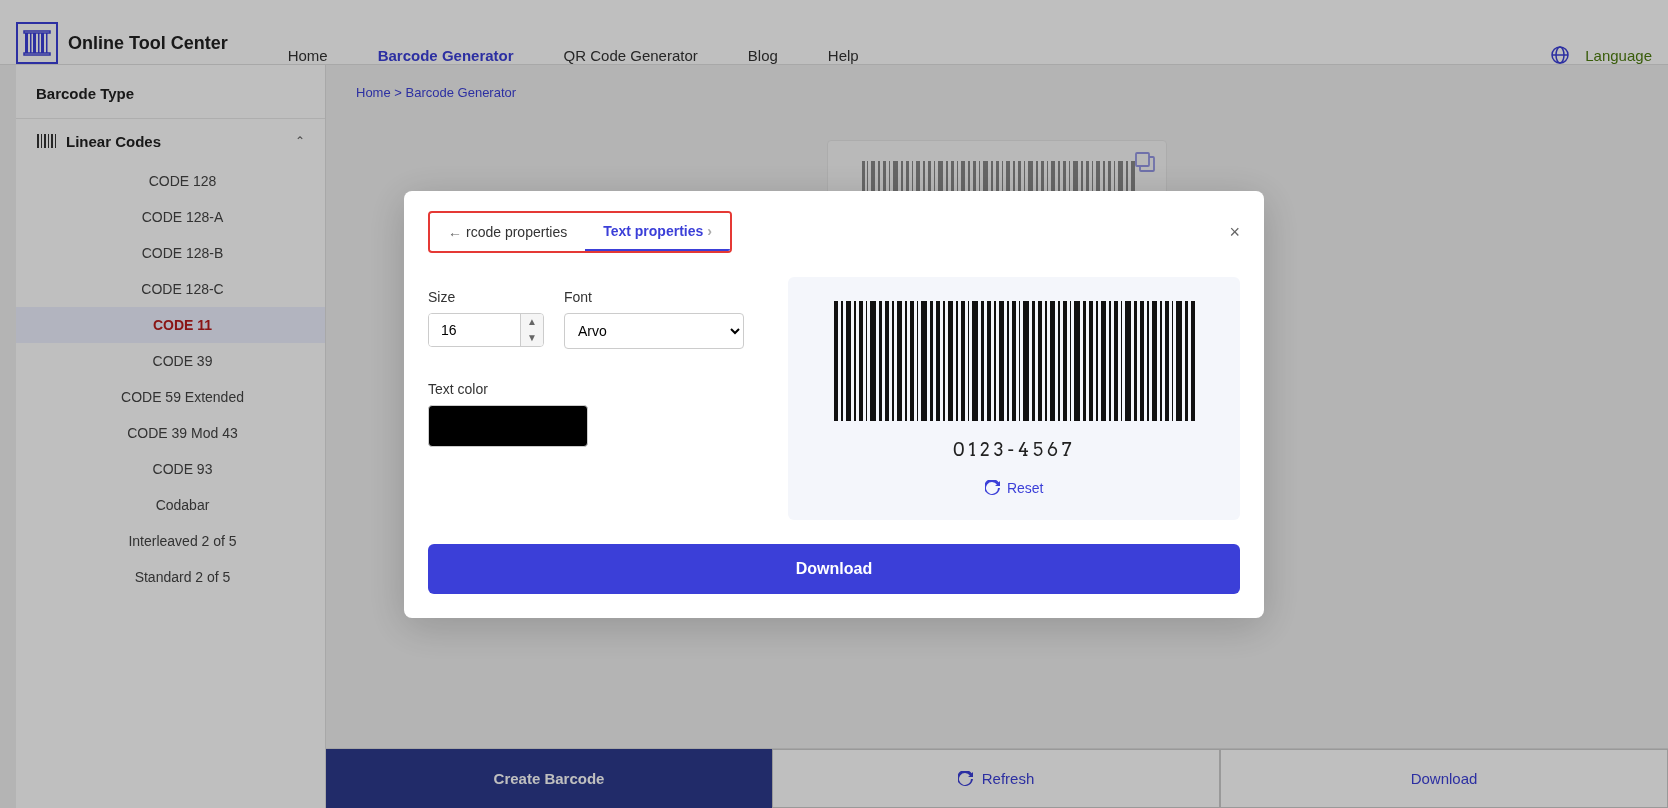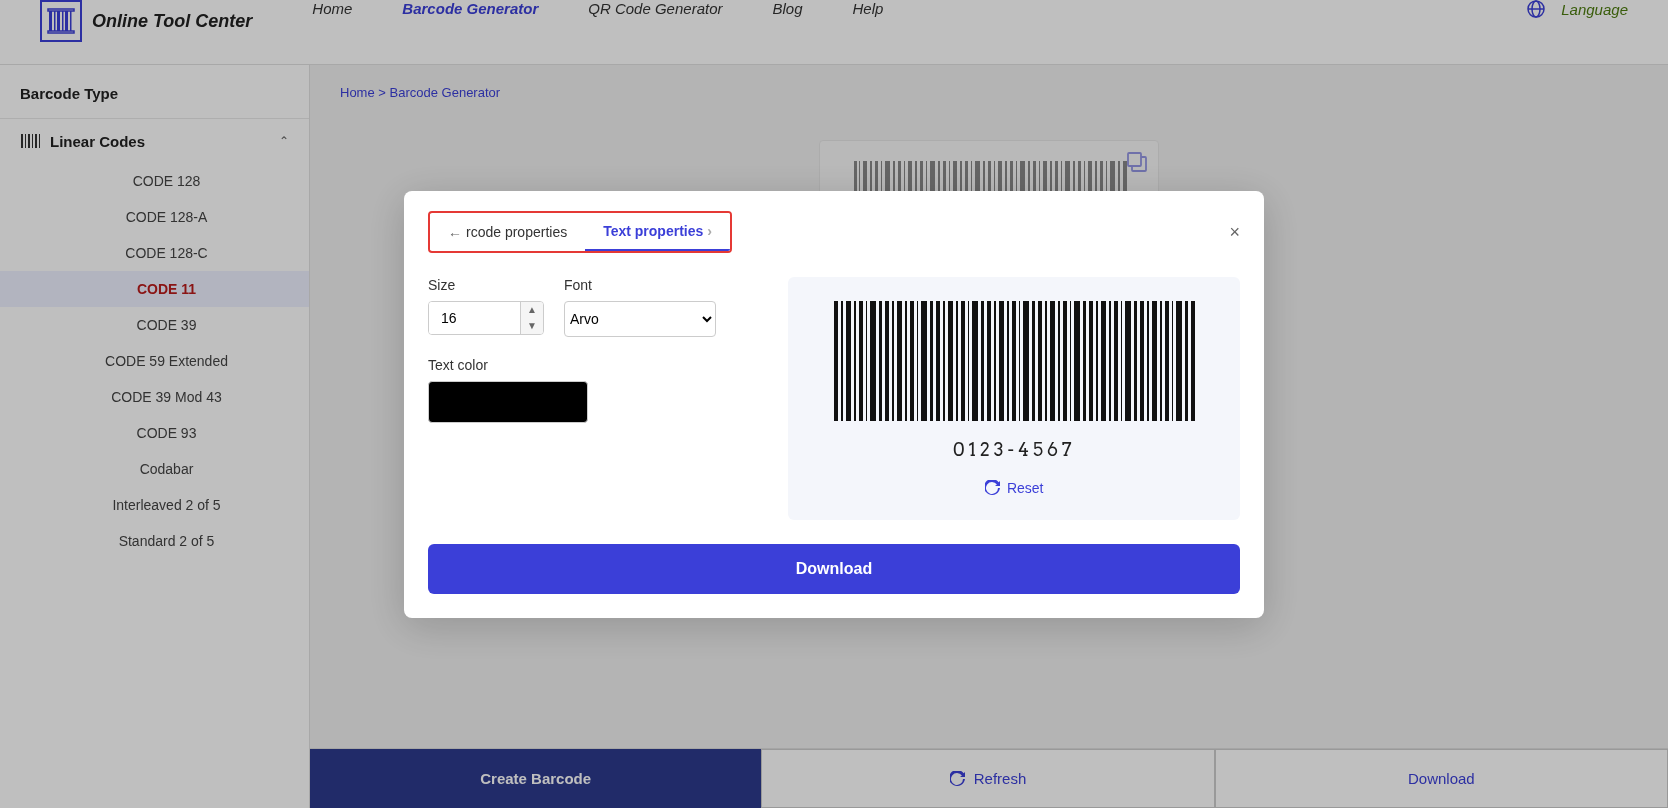--- a/index.html
+++ b/index.html
@@ -3,26 +3,25 @@
   <meta charset="utf-8">
   <style>
     * { box-sizing: border-box; margin: 0; padding: 0; }
     body { font-family: 'Segoe UI', Arial, sans-serif; background: #f0f0f0; min-height: 808px; width: 1668px; overflow: hidden; position: relative; }
 
     
     .header {
       background: #fff;
       height: 65px;
       display: flex;
-      align-items: flex-start;
-      padding: 0 40px;
+      align-items: flex-end;
+      padding: 0 16px;
       border-bottom: 1px solid #e0e0e0;
       position: relative;
       z-index: 1;
-      font-style: italic;
     }
     .logo-area {
       display: flex;
       align-items: center;
       gap: 10px;
       margin-right: 60px;
     }
     .logo-icon {
       width: 42px;
       height: 42px;
@@ -60,20 +59,21 @@
       gap: 16px;
       color: #4d7c0f;
       font-size: 15px;
       cursor: pointer;
     }
 
     
     .main-layout {
       display: flex;
       height: calc(808px - 65px);
+      margin-left: 16px;
     }
 
     
     .sidebar {
       width: 310px;
       background: #fff;
       border-right: 1px solid #e0e0e0;
       padding: 20px 0;
       overflow-y: auto;
       flex-shrink: 0;
@@ -267,20 +267,21 @@
       background: #f4f6fb;
       border-radius: 6px;
       display: flex;
       flex-direction: column;
       align-items: center;
       justify-content: center;
       padding: 24px;
     }
     .form-group {
       margin-bottom: 20px;
+      margin-top: 12px;
     }
     .form-label {
       font-size: 14px;
       color: #333;
       margin-bottom: 8px;
       display: block;
     }
     .input-with-arrows {
       display: flex;
       align-items: stretch;
@@ -306,22 +307,22 @@
       flex: 1;
       background: #f5f5f5;
       border: none;
       cursor: pointer;
       font-size: 10px;
       padding: 0 6px;
       color: #666;
       line-height: 1;
     }
     .select-font {
-      width: 152px;
-      padding: 8px 1px;
+      width: 180px;
+      padding: 8px 9px;
       border: 1px solid #ccc;
       border-radius: 4px;
       font-size: 14px;
       background: #fff;
       cursor: pointer;
     }
     .form-row {
       display: flex;
       gap: 20px;
     }
@@ -421,20 +422,21 @@
             <rect x="15" y="3" width="2" height="14" fill="#333"></rect>
             <rect x="19" y="3" width="1" height="14" fill="#333"></rect>
           </svg>
           <span class="sidebar-section-title">Linear Codes</span>
         </div>
         <span class="chevron">⌃</span>
       </div>
       <div>
         <div class="sidebar-item">CODE 128</div>
         <div class="sidebar-item">CODE 128-A</div>
+        <div class="sidebar-item">CODE 128-B</div>
         <div class="sidebar-item">CODE 128-C</div>
         <div class="sidebar-item active">CODE 11</div>
         <div class="sidebar-item">CODE 39</div>
         <div class="sidebar-item">CODE 59 Extended</div>
         <div class="sidebar-item">CODE 39 Mod 43</div>
         <div class="sidebar-item">CODE 93</div>
         <div class="sidebar-item">Codabar</div>
         <div class="sidebar-item">Interleaved 2 of 5</div>
         <div class="sidebar-item">Standard 2 of 5</div>
       </div>

